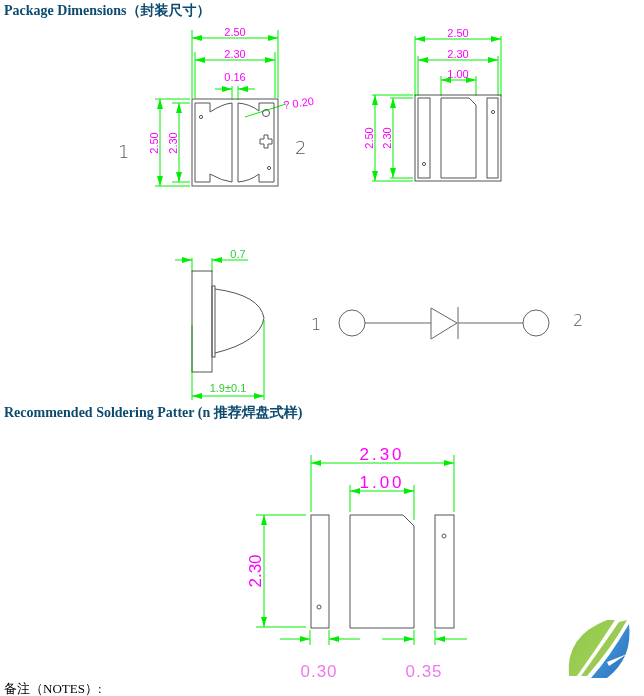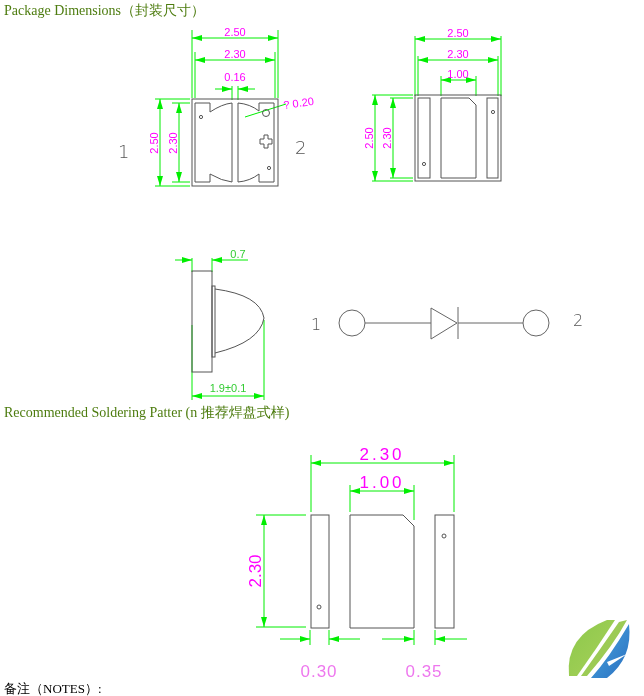--- a/index.html
+++ b/index.html
@@ -1,17 +1,17 @@
 <!DOCTYPE html>
 <html><head>
   <meta charset="utf-8">
   <style>
     html, body { margin:0; padding:0; background:#ffffff; }
     body { width:644px; height:696px; position:relative; overflow:hidden; font-family:"Liberation Serif", serif; }
-    .heading { position:absolute; left:4px; font-weight:normal; font-size:14px; color:#4d7c0f; white-space:nowrap; }
+    .heading { position:absolute; left:4px; font-weight:bold; font-size:14px; color:#0c4a6e; white-space:nowrap; }
     #h1 { top:2px; }
     #h2 { top:404px; }
     .notes { position:absolute; left:4px; top:680px; font-size:13px; color:#000; white-space:nowrap; }
     svg.draw { position:absolute; left:0; top:0; }
     .dim { fill:#ff00ff; font-family:"Liberation Sans", sans-serif; }
     .pin { fill:#555; font-family:"DejaVu Sans", sans-serif; font-weight:200; }
   </style>
 </head>
 <body>
 

